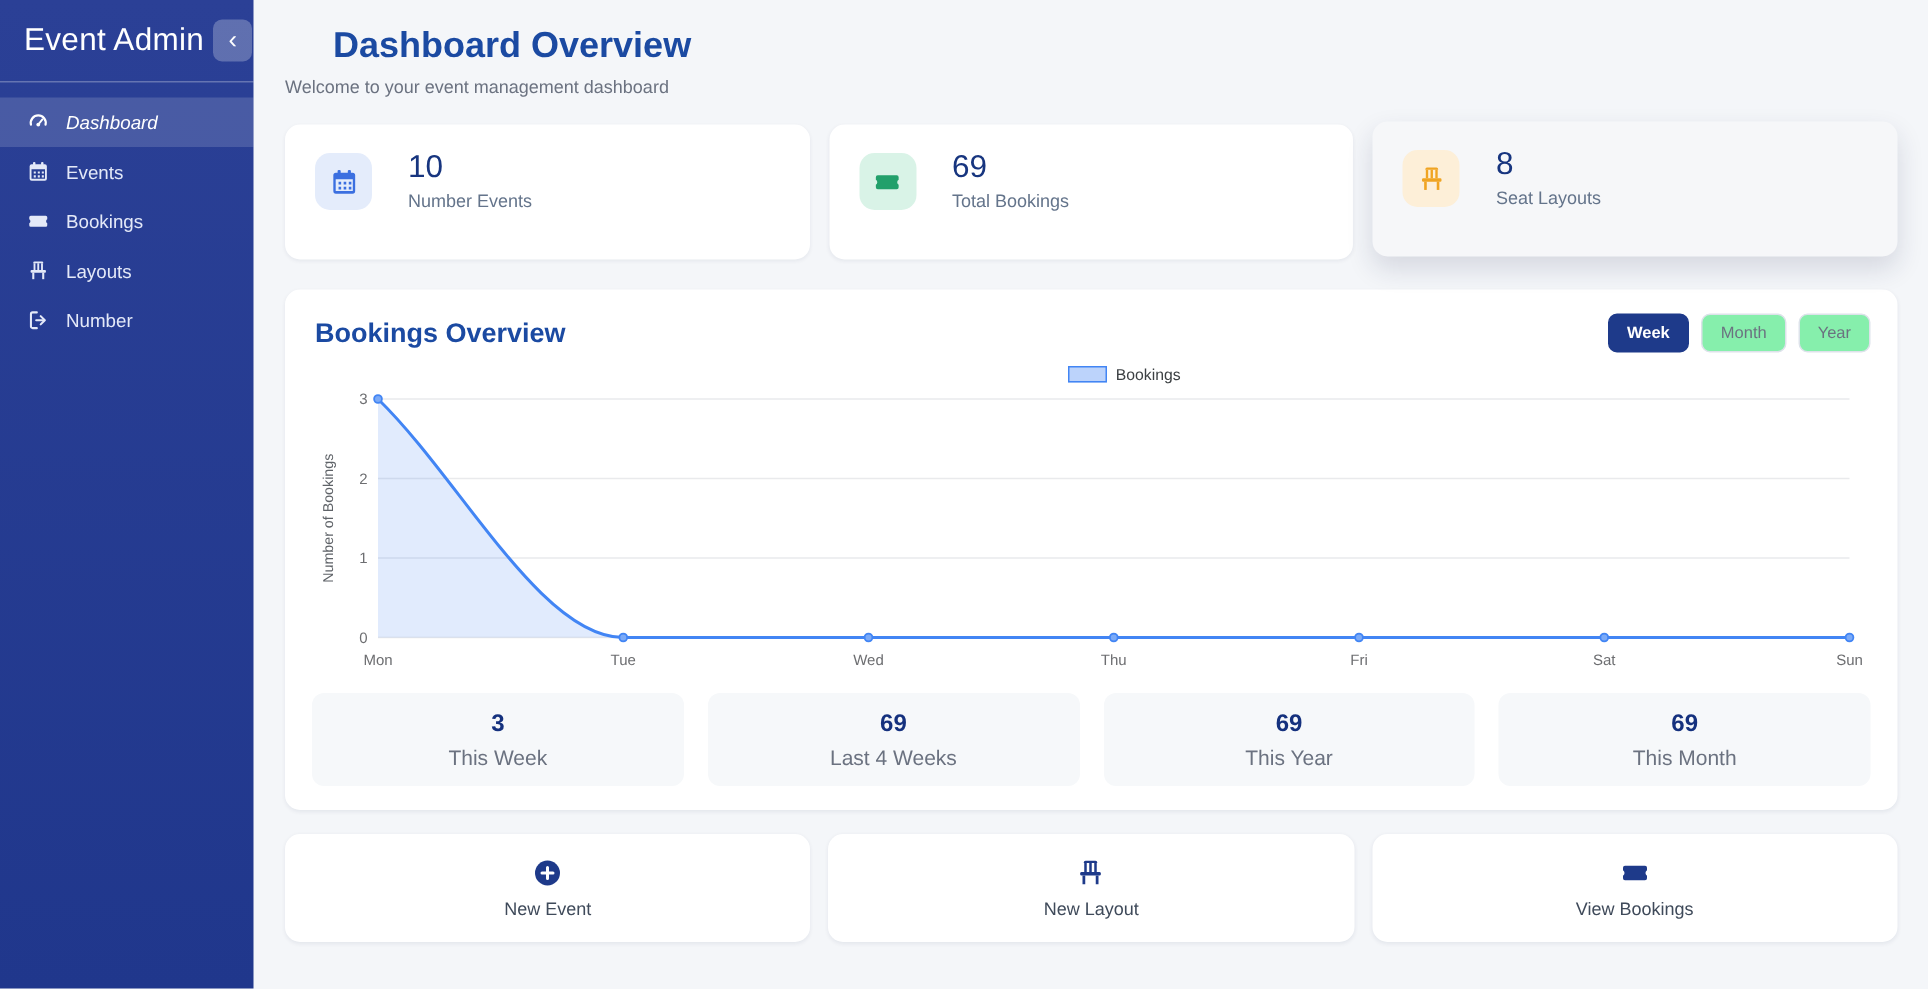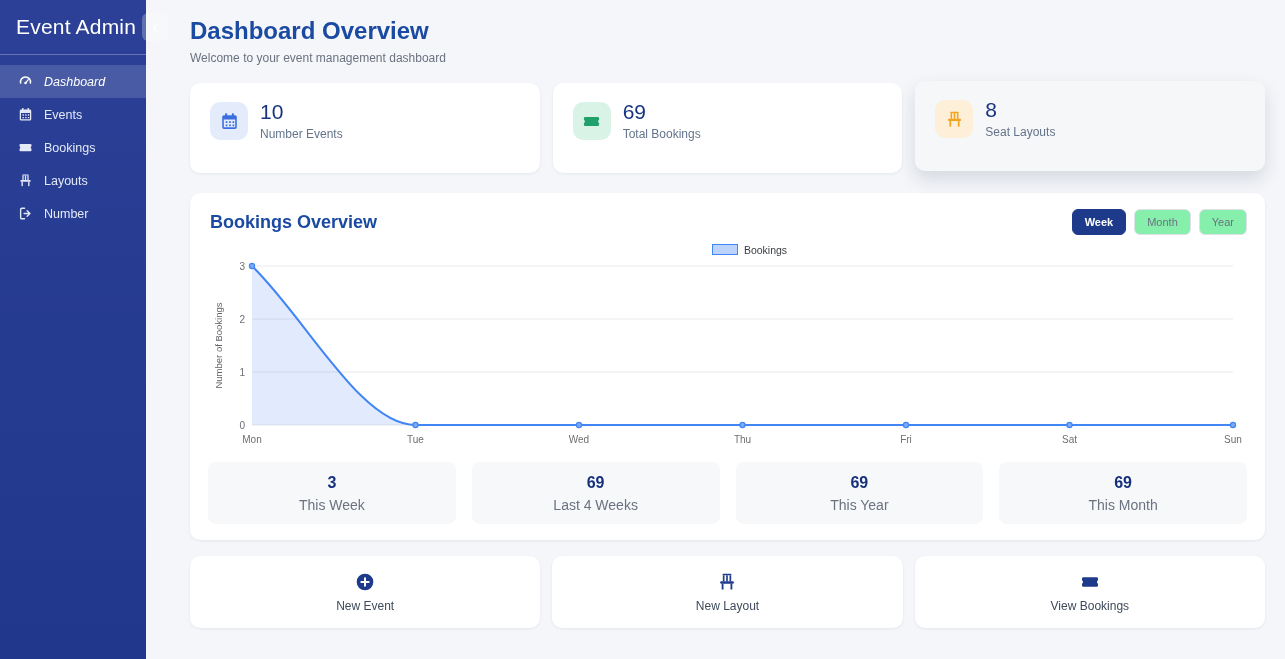--- a/index.html
+++ b/index.html
@@ -1,43 +1,43 @@
 <!DOCTYPE html>
 <html><head>
 <meta charset="utf-8">
 <style>
   * { margin:0; padding:0; box-sizing:border-box; }
   html,body { width:1285px; height:659px; font-family:"Liberation Sans", sans-serif; background:#f4f6f9; overflow:hidden; }
 
   
-  .sidebar { position:fixed; left:0; top:0; width:146px; height:659px;
+  .sidebar { position:fixed; left:0; top:0; width:169px; height:659px;
     background:linear-gradient(180deg,#2b4096 0%, #20378c 100%); color:#fff; }
   .sb-header { display:flex; align-items:center; justify-content:space-between;
     padding:13px 14px 13px 16px; border-bottom:1px solid rgba(255,255,255,.28); }
   .sb-title { font-size:21px; font-weight:500; letter-spacing:.2px; white-space:nowrap; }
   .sb-collapse { width:26px; height:28px; margin-left:6px; flex:0 0 auto; border:none; border-radius:6px;
     background:rgba(255,255,255,.25); color:#fff; font-size:17px; line-height:1; cursor:pointer;
     display:flex; align-items:center; justify-content:center; padding-bottom:2px; }
   .sb-nav { padding-top:10px; }
   .sb-item { display:flex; align-items:center; gap:11px; padding:9px 18px; cursor:pointer;
     color:#e4e9f8; font-size:12.5px; }
   .sb-item.active { background:rgba(255,255,255,.15); color:#fff;font-style:italic; }
   .sb-item .ico { width:15px; height:15px; flex:0 0 auto; display:flex; align-items:center; }
   .sb-item svg { width:15px; height:15px; }
 
   
   .main { margin-left:169px; padding:17px 20px 10px 21px; }
-  .page-title { font-size:24px; font-weight:600; color:#1b4aa2; }
+  .page-title { font-size:24px; font-weight:600; color:#1b4aa2;margin-left:32px; }
   .page-subtitle { font-size:12px; color:#6b7280; margin-top:6px; }
 
   .card { background:#fff; border-radius:10px; box-shadow:0 1px 3px rgba(20,30,70,.07); }
 
   
   .stats { display:grid; grid-template-columns:repeat(3,1fr); gap:13px; margin-top:18px; }
-  .stat-card { height:90px; padding:17px 20px; display:flex; align-items:flex-start; gap:12px; cursor:pointer; }
+  .stat-card { height:90px; padding:17px 20px; display:flex; align-items:flex-start; gap:24px; cursor:pointer; }
   .stat-card.raised { background:#f6f7f9; box-shadow:0 8px 18px rgba(25,35,80,.14); transform:translateY(-2px); }
   .tile { width:38px; height:38px; border-radius:10px; display:flex; align-items:center; justify-content:center; margin-top:2px; }
   .tile svg { width:19px; height:19px; }
   .stat-value { font-size:21px; font-weight:500; color:#17357f; line-height:1.15; }
   .stat-label { font-size:12px; color:#64748b; margin-top:3px; }
 
   
   .chart-card { margin-top:20px; padding:16px 18px 16px 18px; }
   .cc-head { display:flex; align-items:center; justify-content:space-between; }
   .cc-title { font-size:18px; font-weight:600; color:#1b4aa2; padding-left:2px; }

